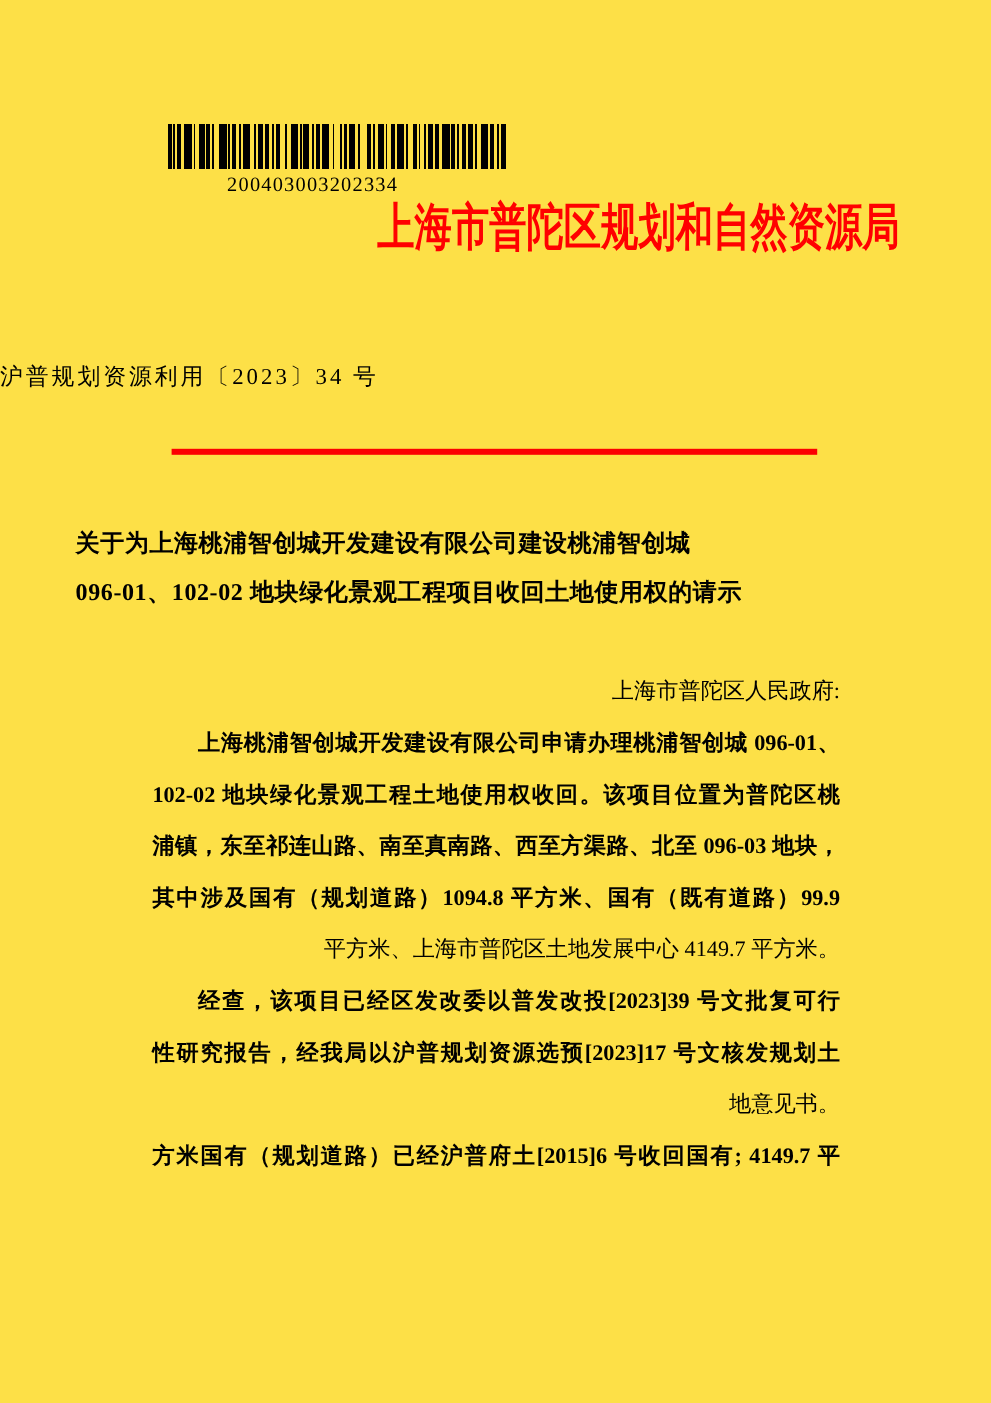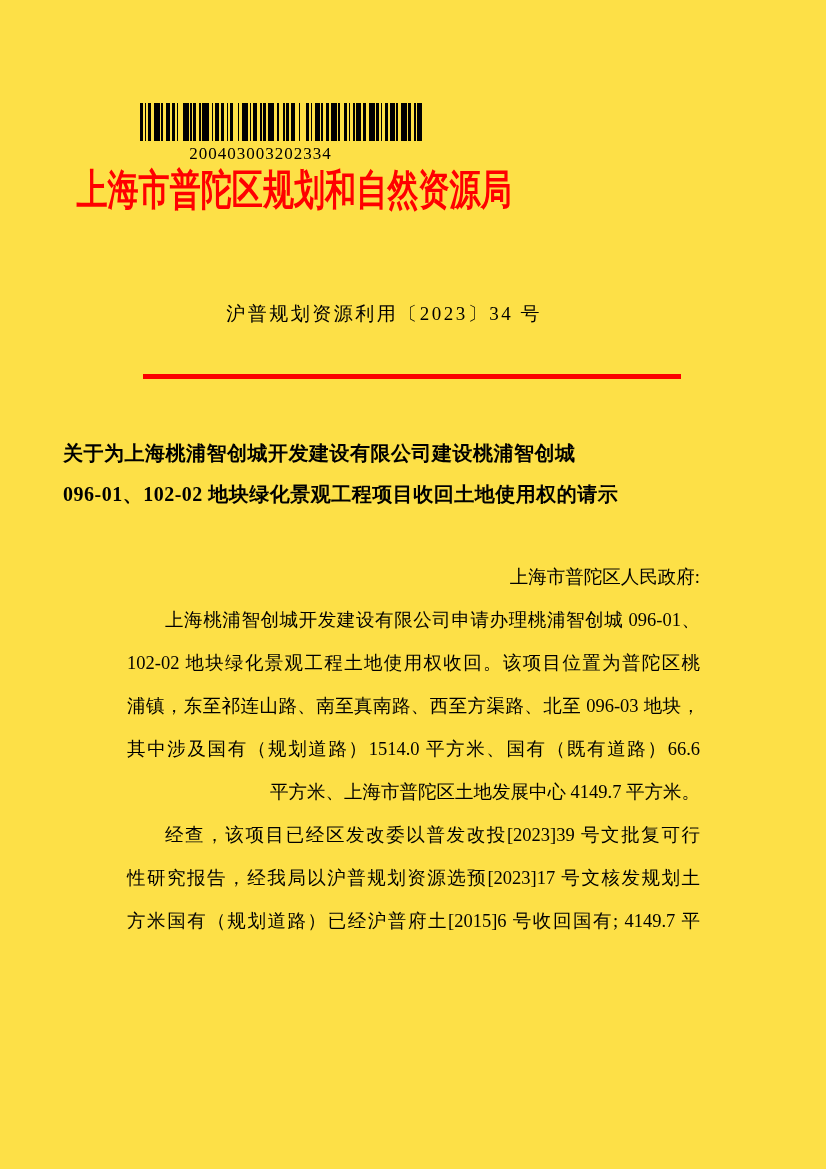--- a/index.html
+++ b/index.html
@@ -8,45 +8,45 @@
     font-family:"Liberation Serif","DejaVu Serif",serif;color:#000;
     overflow:hidden;
   }
   .barcode{position:absolute;left:140px;top:103px;width:285px;height:38px;}
   .barcode svg{width:100%;height:100%;display:block;}
   .barcode-num{
     position:absolute;left:118px;top:144px;width:285px;text-align:center;
     font-size:17px;letter-spacing:1px;
   }
   .agency{
-    position:absolute;left:0;top:164px;width:826px;text-align:left;
+    position:absolute;left:0;top:164px;width:826px;text-align:right;
     color:#ff0000;font-weight:bold;font-size:42px;line-height:52px;white-space:nowrap;
   }
   .agency .sx{display:inline-block;transform:scaleX(0.74);transform-origin:50% 50%;}
   .docnum{
-    position:absolute;left:0;top:301px;width:768px;text-align:center;
+    position:absolute;left:0;top:301px;width:768px;text-align:left;
     font-size:19px;letter-spacing:2.5px;
   }
   .rule{
     position:absolute;left:143px;top:374px;width:538px;height:5px;
     background:#fc0000;
   }
   .subject{
     position:absolute;left:63px;top:433px;width:700px;
     font-weight:bold;font-size:20px;line-height:41px;letter-spacing:0.5px;
   }
   .docbody{
     position:absolute;left:127px;top:556px;width:573px;
     font-size:18.5px;line-height:43px;
   }
   .bl{
     height:43px;word-break:keep-all;overflow:visible;
   }
   .jst{
-    text-align:justify;text-align-last:justify;text-justify:inter-character;
+    text-align:justify;text-align-last:justify;text-justify:inter-character;font-weight:bold;
   }
   .plain{text-align:right;}
   .indent{padding-left:38px;}
 </style>
 </head>
 <body>
 
 <div class="page">
 
   <div class="barcode">
@@ -119,20 +119,21 @@
   <div class="subject">
     <div>关于为上海桃浦智创城开发建设有限公司建设桃浦智创城</div>
     <div>096-01、102-02 地块绿化景观工程项目收回土地使用权的请示</div>
   </div>
 
   <div class="docbody">
     <div class="bl plain">上海市普陀区人民政府:</div>
     <div class="bl jst indent">上海桃浦智创城开发建设有限公司申请办理桃浦智创城 096-01、</div>
     <div class="bl jst">102-02 地块绿化景观工程土地使用权收回。该项目位置为普陀区桃</div>
     <div class="bl jst">浦镇，东至祁连山路、南至真南路、西至方渠路、北至 096-03 地块，</div>
-    <div class="bl jst">其中涉及国有（规划道路）1514.0 平方米、国有（既有道路）66.6</div>
+    <div class="bl jst">其中涉及国有（规划道路）1094.8 平方米、国有（既有道路）99.9</div>
     <div class="bl plain">平方米、上海市普陀区土地发展中心 4149.7 平方米。</div>
     <div class="bl jst indent">经查，该项目已经区发改委以普发改投[2023]39 号文批复可行</div>
     <div class="bl jst">性研究报告，经我局以沪普规划资源选预[2023]17 号文核发规划土</div>
+    <div class="bl plain">地意见书。</div>
     <div class="bl jst">方米国有（规划道路）已经沪普府土[2015]6 号收回国有; 4149.7 平</div>
   </div>
 
 </div>
 
 </body></html>

